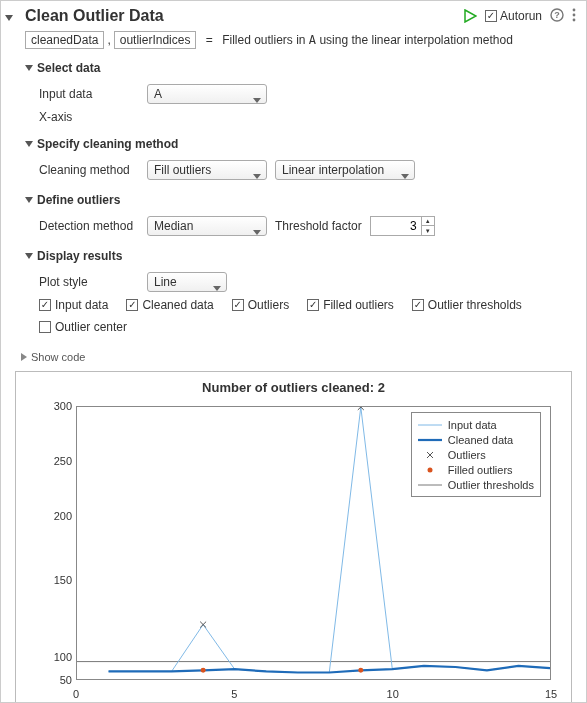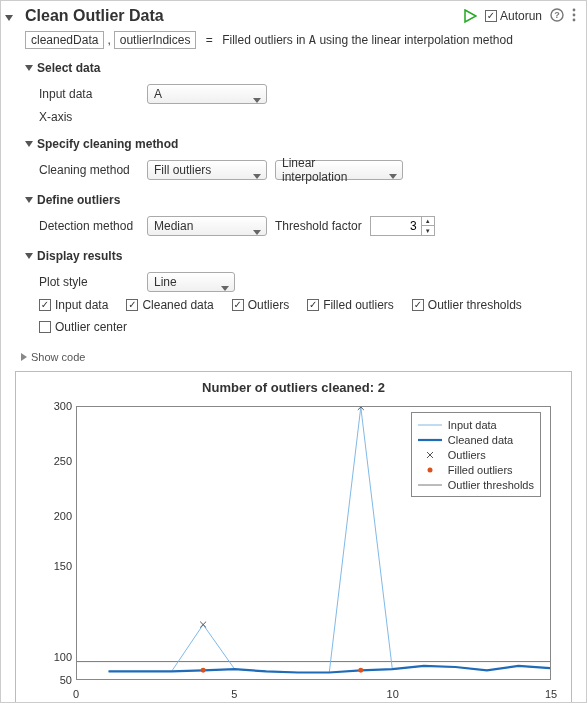--- a/index.html
+++ b/index.html
@@ -23,21 +23,21 @@
   .monoA { font-family:Menlo,Consolas,monospace; }
   .section { margin:4px 0 2px 14px; }
   .sec-head { display:flex; align-items:center; gap:4px; font-weight:bold; font-size:12px; cursor:pointer; padding:2px 0; }
   .sec-body { padding:4px 0 4px 14px; }
   .row { display:flex; align-items:center; gap:8px; padding:3px 0; }
   .lbl { width:100px; font-size:12px; }
   .field-select { position:relative; display:inline-flex; align-items:center;
     border:1px solid #aaa; border-radius:3px; height:20px; background:#fafafa;
     background:linear-gradient(#fff,#f0f0f0); padding:0 18px 0 6px; font-size:12px; cursor:pointer;}
   .field-select.wide  { width:120px; }
-  .field-select.small { width:88px; }
+  .field-select.small { width:80px; }
   .field-select .caret { position:absolute; right:5px; top:7px; }
   .num-input { display:inline-flex; align-items:center; border:1px solid #aaa; height:20px; background:#fff;}
   .num-input input { border:0; width:50px; text-align:right; padding:0 4px; font-size:12px; outline:none;}
   .spin { display:flex; flex-direction:column; border-left:1px solid #aaa;}
   .spin div { width:12px; height:9px; display:flex; align-items:center; justify-content:center; cursor:pointer; font-size:6px; line-height:6px;}
   .spin div:first-child{ border-bottom:1px solid #aaa;}
   .chk { display:inline-flex; align-items:center; gap:4px; margin-right:10px; cursor:pointer;}
   .chkbox { width:12px; height:12px; border:1px solid #666; background:#fff; display:inline-flex; align-items:center; justify-content:center; font-size:10px; line-height:10px;}
   .chkbox.on::after{content:"✓"; color:#333;}
   .show-code-row{ display:flex; align-items:center; gap:4px; color:#555; font-size:11px; padding:8px 0 8px 10px; cursor:pointer;}
@@ -122,21 +122,21 @@
         <span class="tri down"></span>
         <span>Specify cleaning method</span>
       </div>
       <div class="sec-body">
         <div class="row">
           <span class="lbl">Cleaning method</span>
           <span class="field-select wide">
             <span>Fill outliers</span>
             <span class="caret"><span class="caret-sm"></span></span>
           </span>
-          <span class="field-select" style="width:128px">
+          <span class="field-select" style="width:140px">
             <span>Linear interpolation</span>
             <span class="caret"><span class="caret-sm"></span></span>
           </span>
         </div>
       </div>
     </div>
 
     <div class="section">
       <div class="sec-head">
         <span class="tri down"></span>
@@ -254,21 +254,21 @@
           </div>
           <div class="legend-row">
             <span class="lsample"><svg width="24" height="12">
                 <line x1="0" y1="6" x2="24" y2="6" stroke="#555" stroke-width="0.8"></line>
               </svg></span>
             <span>Outlier thresholds</span>
           </div>
         </div>
     <div class="ytick" style="top: 308px;">50</div>
         <div class="ytick" style="top: 253.2px; margin-top: 32px;">100</div>
-        <div class="ytick" style="top: 194px;">150</div>
+        <div class="ytick" style="top: 208px;">150</div>
         <div class="ytick" style="top: 143.6px;">200</div>
         <div class="ytick" style="top: 88.8px;">250</div>
         <div class="ytick" style="top: 34px;">300</div>
         <div class="xtick" style="left: 60px;">0</div>
         <div class="xtick" style="left: 218.333px;">5</div>
         <div class="xtick" style="left: 376.667px;">10</div>
         <div class="xtick" style="left: 535px;">15</div>
       </div>
 
   </div>

